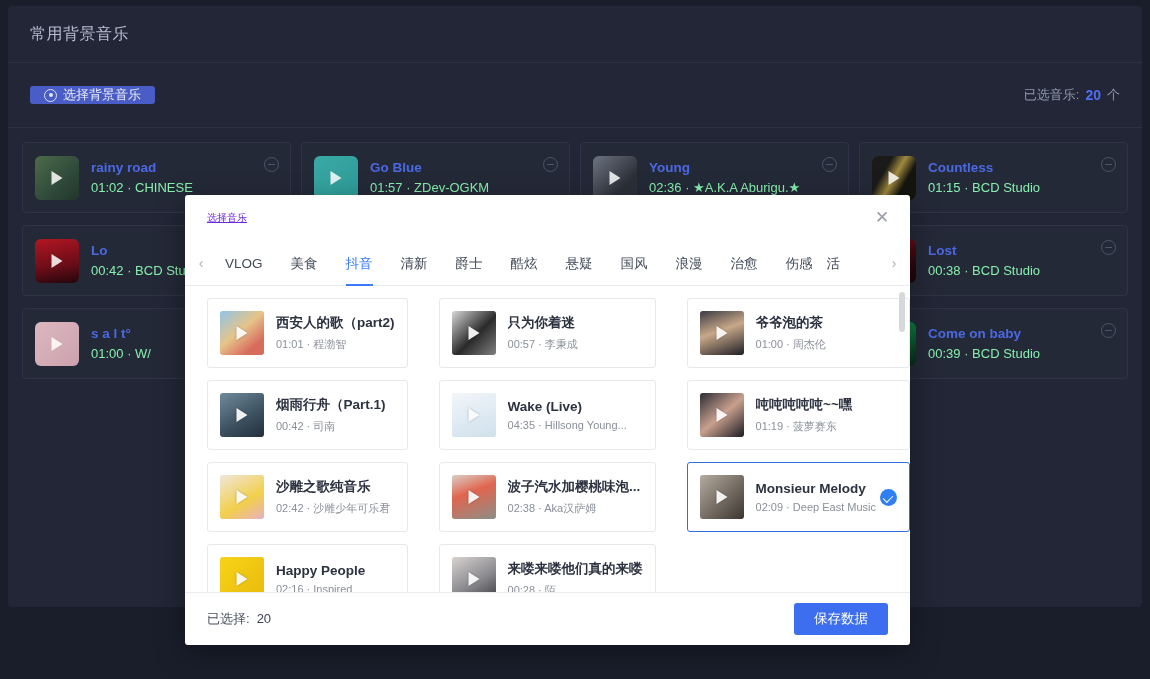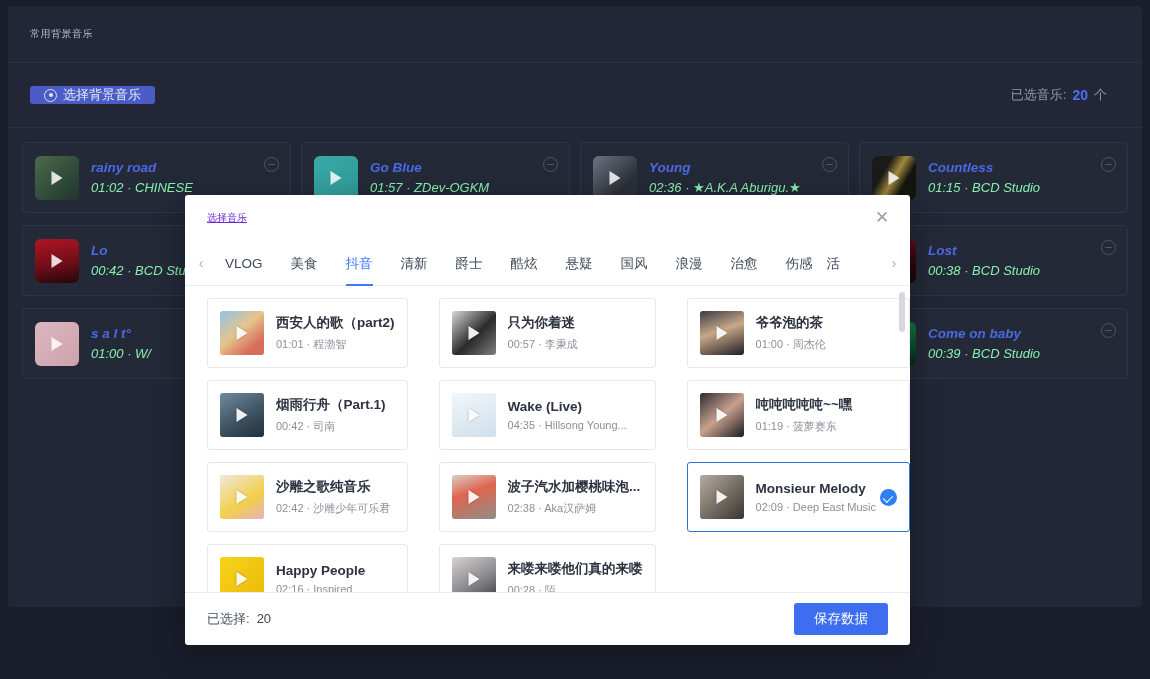--- a/index.html
+++ b/index.html
@@ -25,21 +25,21 @@
   }
 
   
   .app-header {
     height: 57px;
     display: flex; align-items: center;
     padding: 0 22px;
     border-bottom: 1px solid #2c3143;
   }
   .app-title {
-    font-size: 10px;
+    font-size: 16px;
     color: #b6bed0;
     letter-spacing: .5px;
   }
 
   
   .toolbar {
     height: 65px;
     display: flex; align-items: center;
     padding: 0 22px;
     border-bottom: 1px solid #2c3143;
@@ -71,21 +71,21 @@
   .btn-primary .tgt-icon::after {
     content: "";
     position: absolute;
     left: 4.5px; top: 4.5px;
     width: 4px; height: 4px;
     background: #dfe3f2;
     border-radius: 50%;
   }
   .selected-count {
     position: absolute;
-    right: 35px; top: 50%;
+    right: 22px; top: 50%;
     transform: translateY(-50%);
     font-size: 13px;
     color: #8f98ad;
     display: flex; align-items: center; gap: 6px;
   }
   .selected-count .num {
     color: #4f6ef2;
     font-weight: bold;
     font-size: 14px;
   }
@@ -117,21 +117,21 @@
   }
   .thumb .play {
     position: absolute;
     left: 50%; top: 50%;
     transform: translate(-50%,-50%);
     width: 0; height: 0;
     border-left: 11px solid rgba(255,255,255,.85);
     border-top: 7px solid transparent;
     border-bottom: 7px solid transparent;
   }
-  .card-meta { margin-left: 12px; min-width: 0; flex: 1; font-style: italic; }
+  .card-meta { margin-left: 12px; min-width: 0; flex: 1; }
   .card-title {
     font-size: 13.5px;
     font-weight: bold;
     color: #4f6ef2;
     white-space: nowrap; overflow: hidden; text-overflow: clip;
     margin-bottom: 5px;
     opacity: .92;
   }
   .card-sub {
     font-size: 13px;

